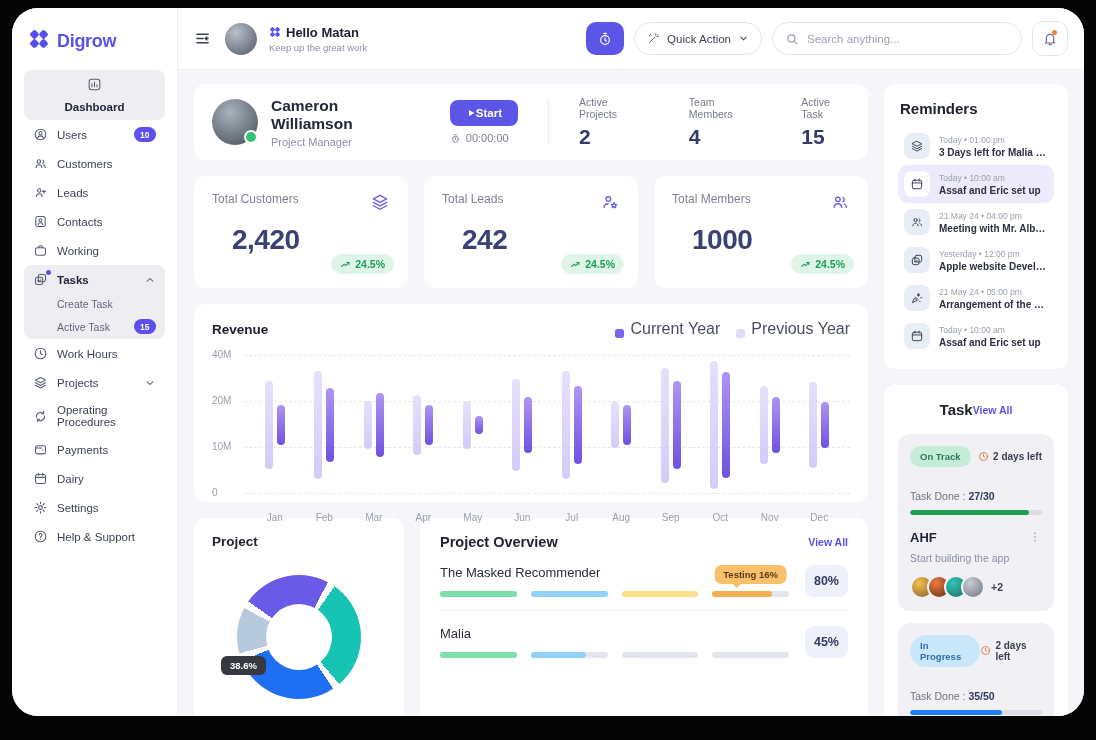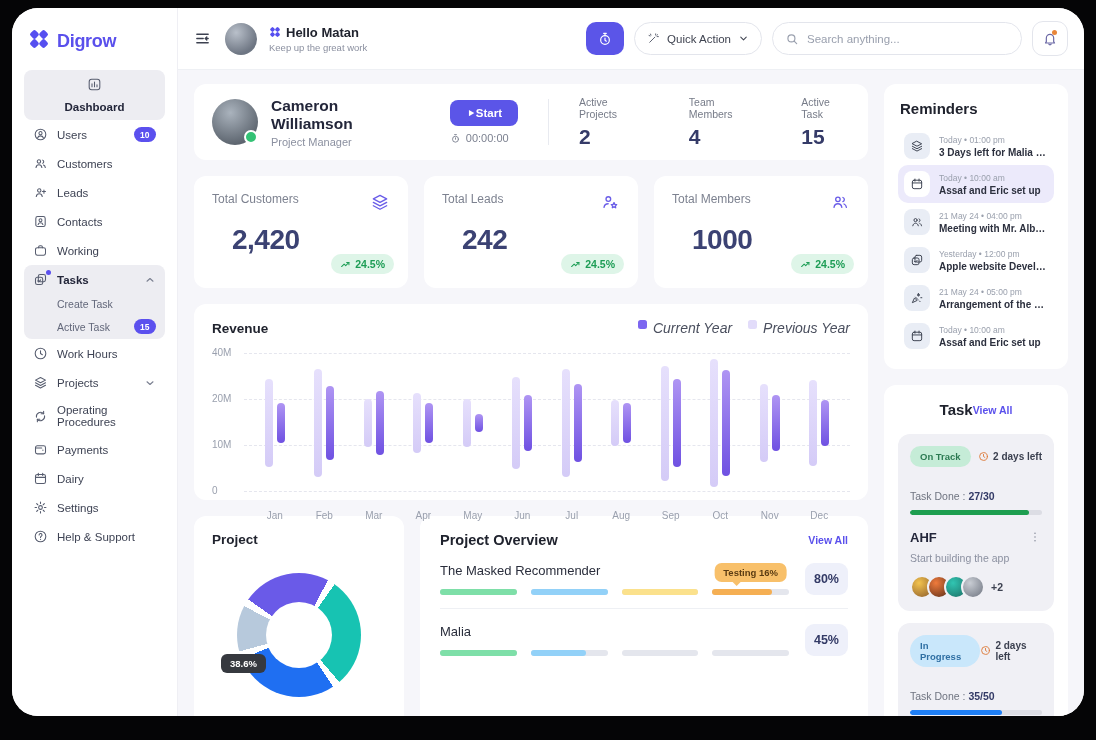--- a/index.html
+++ b/index.html
@@ -83,21 +83,21 @@
   .sc-value { font-size:28px; font-weight:700; color:#3b4273; margin-top:12px; letter-spacing:-0.5px;margin-left:20px; }
   .sc-pill { position:absolute; right:14px; bottom:14px; background:#def5e8; color:#1c9d55;
              font-size:10.5px; font-weight:700; border-radius:99px; padding:4px 9px;
              display:flex; align-items:center; gap:4px; }
 
   
   .rev-card { padding:16px 18px 8px; height:250px; }
   .rev-head { display:flex; justify-content:space-between; align-items:center; }
   .rev-title { font-size:13.5px; font-weight:700; color:#20232e; }
   .legend { display:flex; gap:16px; }
-  .legend-item { display:flex; align-items:flex-start; gap:6px; font-size:14px; color:#4a4f5e;font-style:italic; }
+  .legend-item { display:flex; align-items:flex-end; gap:6px; font-size:16px; color:#4a4f5e; }
   .legend-swatch { width:9px; height:9px; border-radius:2.5px; }
   .chart-wrap { display:flex; margin-top:18px; }
   .y-axis { width:32px; position:relative; height:138px; flex-shrink:0; }
   .y-tick { position:absolute; left:0; font-size:10px; color:#9aa0ae; }
   .plot { flex:1; position:relative; height:138px; }
   .gridline { position:absolute; left:0; right:0; border-top:1.5px dashed #e5e6ee; }
   .bars-row { position:absolute; inset:0; display:flex; justify-content:space-around;
               align-items:flex-end; padding:0 6px; }
   .bar-group { display:flex; align-items:center; gap:4px; position:relative; height:100%; }
   .bar { width:8px; border-radius:5px; }

